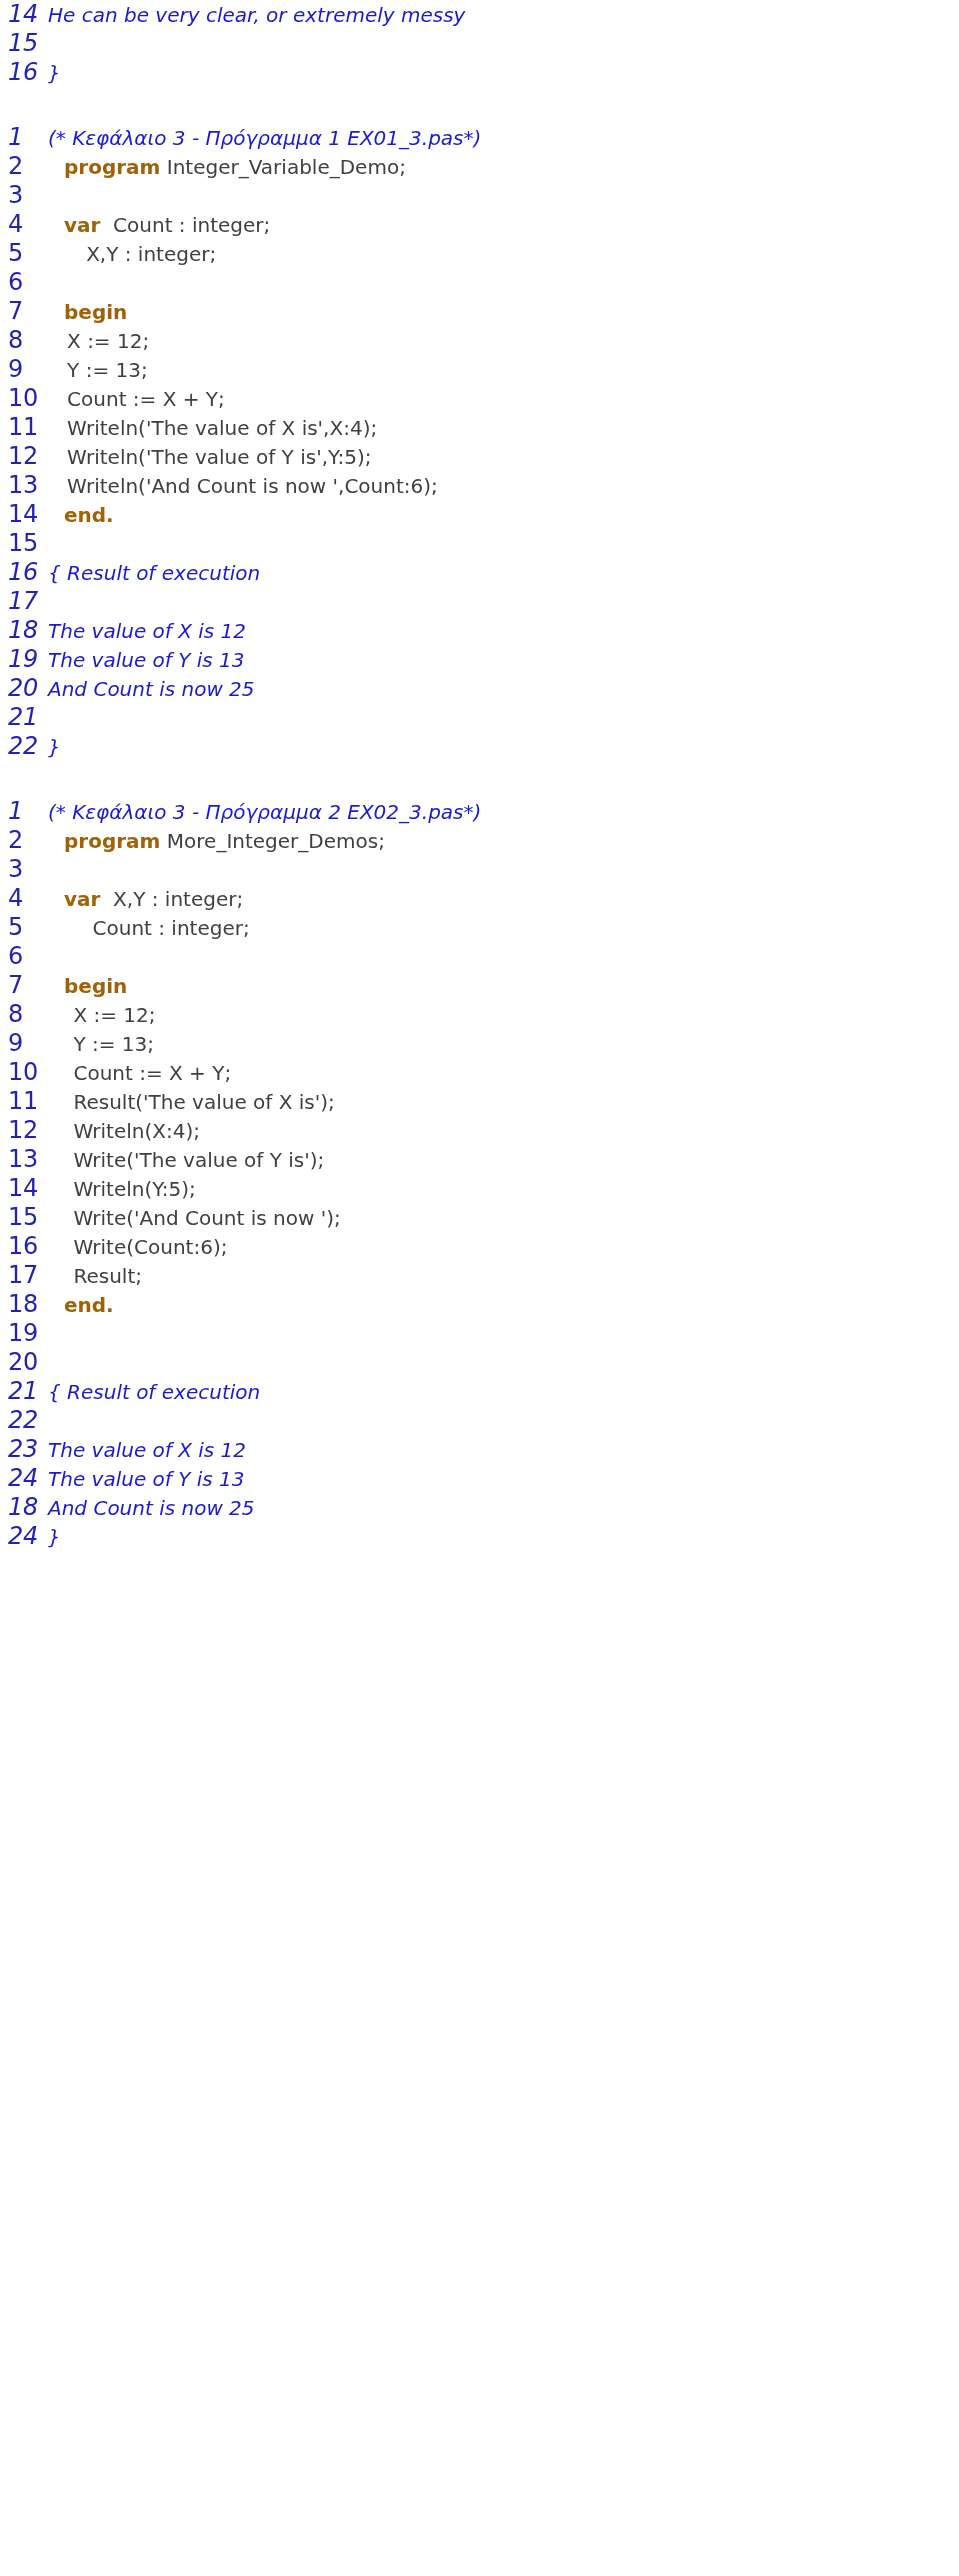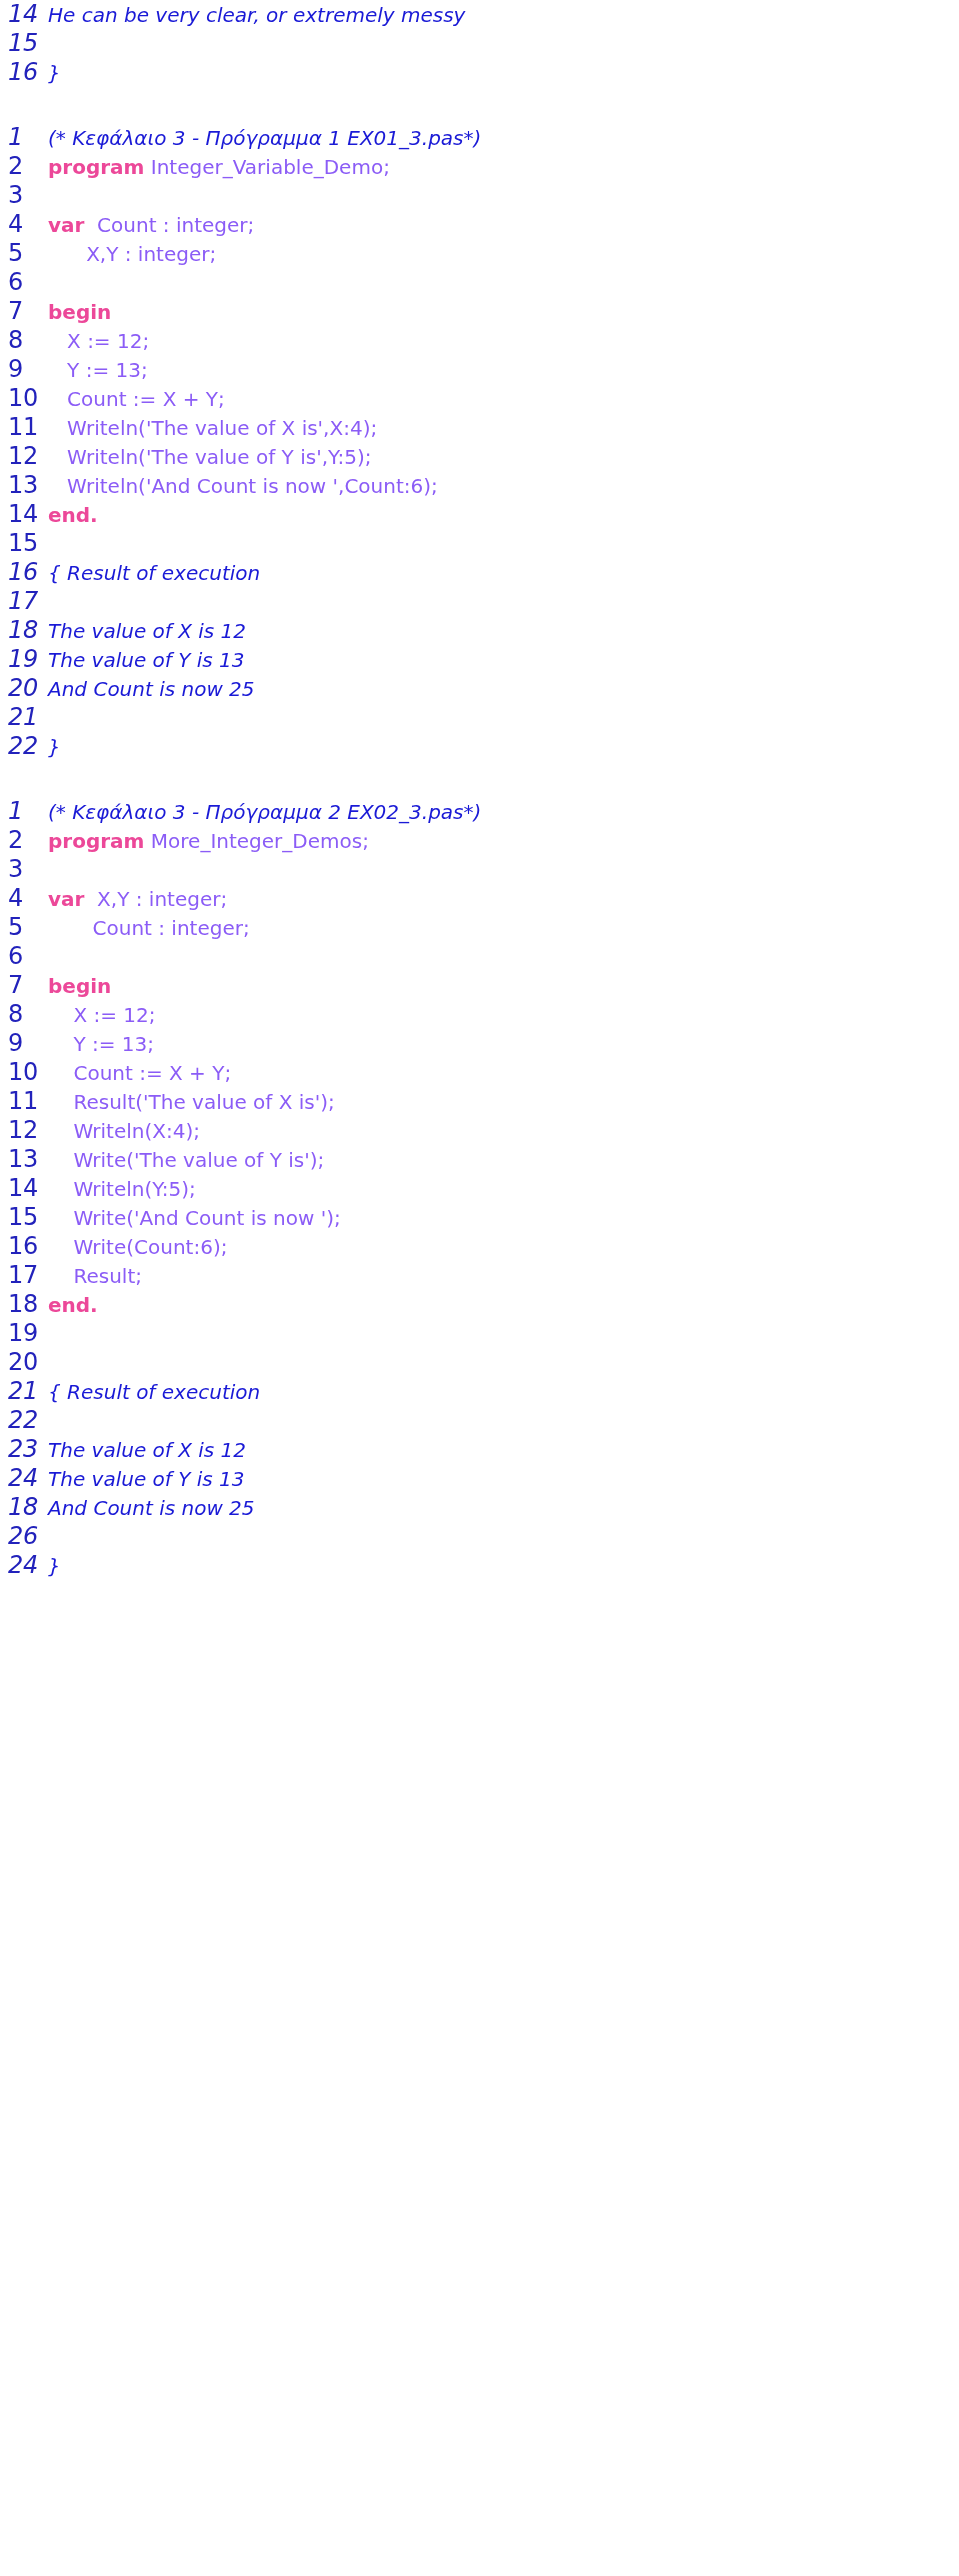--- a/index.html
+++ b/index.html
@@ -66,26 +66,27 @@
     font-size: 20px;
   }
 
   
   .comment {
     color: #1a1ad6;
     font-style: italic;
   }
 
   .kw {
-    color: #ec4899;
+    color: #a16207;
     font-weight: bold;
+    margin-left: 16px;
   }
 
   .code {
-    color: #8b5cf6;
+    color: #404040;
   }
 </style>
 </head>
 <body>
 
 <div class="page">
   <div class="listing" id="listing-root">
       <div class="block">
         <div class="code-line"><span class="ln italic">14</span><span class="content"><span class="comment">He can be very clear, or extremely messy</span></span></div>
         <div class="code-line"><span class="ln italic">15</span><span class="content"><span class="comment"></span></span></div>
@@ -134,18 +135,17 @@
         <div class="code-line"><span class="ln">16</span><span class="content"><span class="code">    Write(Count:6);</span></span></div>
         <div class="code-line"><span class="ln">17</span><span class="content"><span class="code">    Result;</span></span></div>
         <div class="code-line"><span class="ln">18</span><span class="content"><span class="kw">end.</span><span class="code"></span></span></div>
         <div class="code-line"><span class="ln">19</span><span class="content"><span class="code"></span></span></div>
         <div class="code-line"><span class="ln">20</span><span class="content"><span class="code"></span></span></div>
         <div class="code-line"><span class="ln italic">21</span><span class="content"><span class="comment">{ Result of execution</span></span></div>
         <div class="code-line"><span class="ln italic">22</span><span class="content"><span class="comment"></span></span></div>
         <div class="code-line"><span class="ln italic">23</span><span class="content"><span class="comment">The value of X is 12</span></span></div>
         <div class="code-line"><span class="ln italic">24</span><span class="content"><span class="comment">The value of Y is 13</span></span></div>
         <div class="code-line"><span class="ln italic">18</span><span class="content"><span class="comment">And Count is now 25</span></span></div>
-        <div class="code-line"><span class="ln italic">26</span><span class="content"><span class="comment"></span></span></div>
         <div class="code-line"><span class="ln italic">24</span><span class="content"><span class="comment">}</span></span></div>
       </div>
     </div>
 </div>
 
 
 </body></html>

